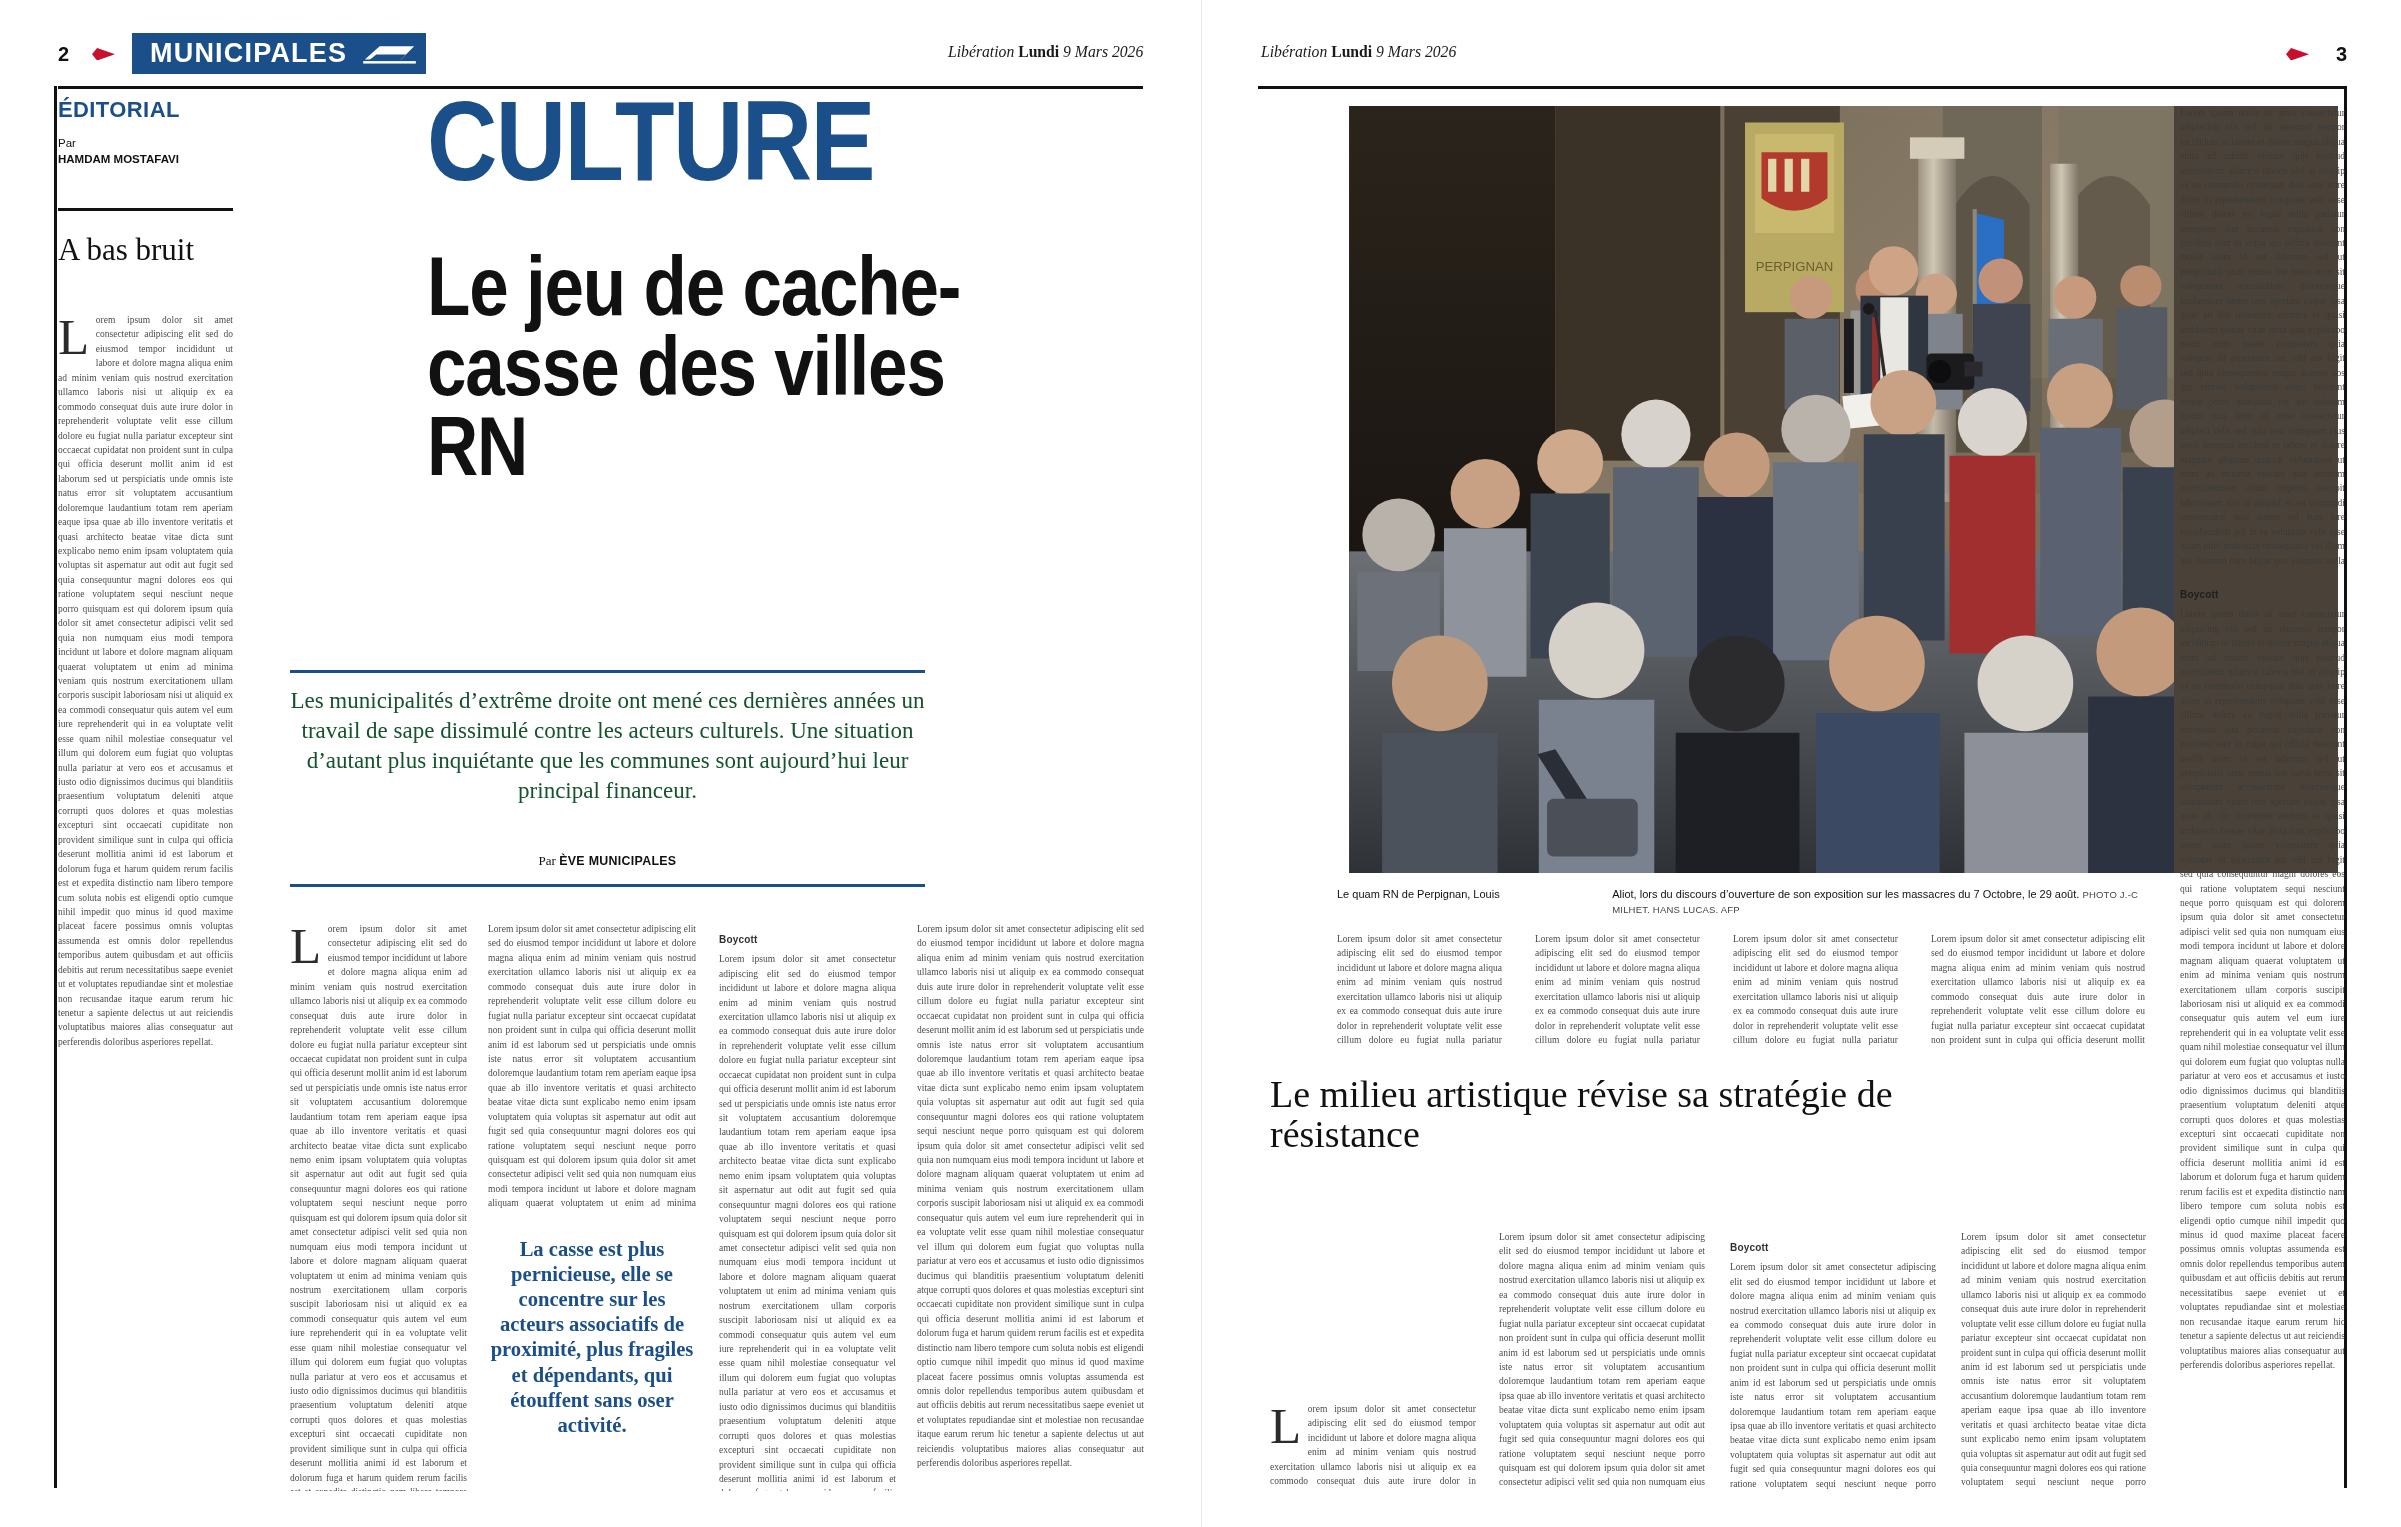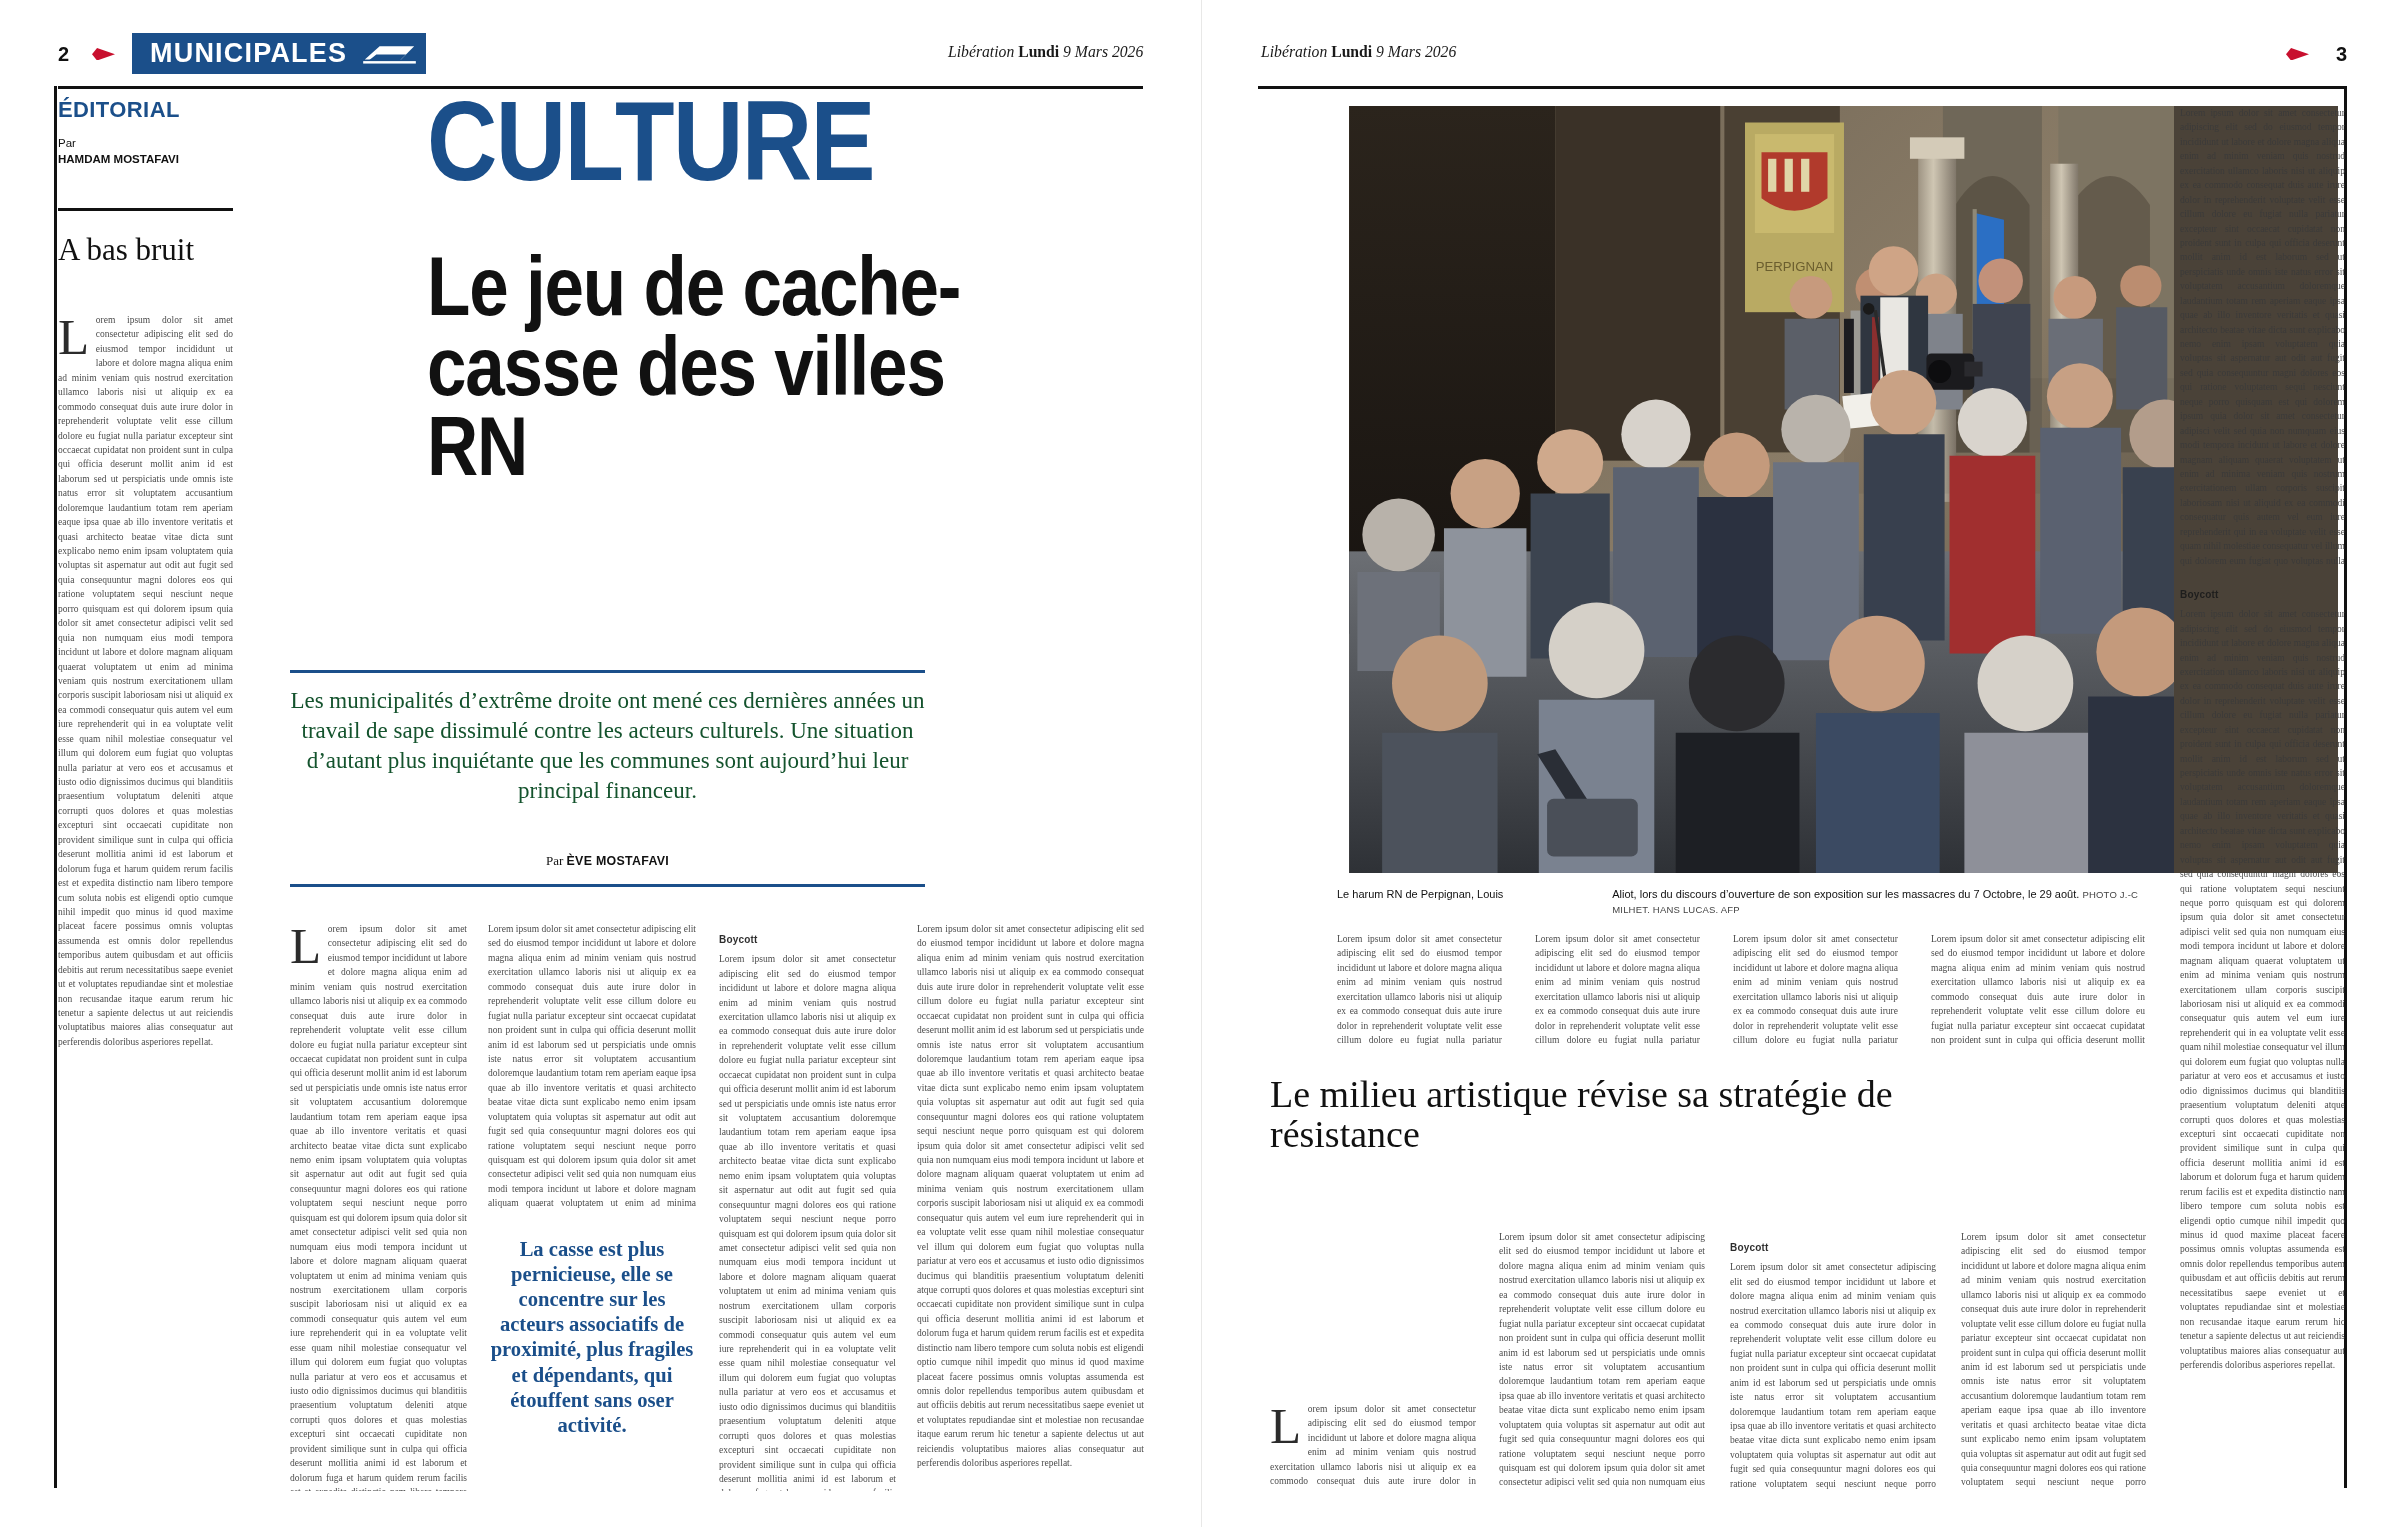--- a/index.html
+++ b/index.html
@@ -321,21 +321,21 @@
       <p>Lorem ipsum dolor sit amet consectetur adipiscing elit sed do eiusmod tempor incididunt ut labore et dolore magna aliqua enim ad minim veniam quis nostrud exercitation ullamco laboris nisi ut aliquip ex ea commodo consequat duis aute irure dolor in reprehenderit voluptate velit esse cillum dolore eu fugiat nulla pariatur excepteur sint occaecat cupidatat non proident sunt in culpa qui officia deserunt mollit anim id est laborum sed ut perspiciatis unde omnis iste natus error sit voluptatem accusantium doloremque laudantium totam rem aperiam eaque ipsa quae ab illo inventore veritatis et quasi architecto beatae vitae dicta sunt explicabo nemo enim ipsam voluptatem quia voluptas sit aspernatur aut odit aut fugit sed quia consequuntur magni dolores eos qui ratione voluptatem sequi nesciunt neque porro quisquam est qui dolorem ipsum quia dolor sit amet consectetur adipisci velit sed quia non numquam eius modi tempora incidunt ut labore et dolore magnam aliquam quaerat voluptatem ut enim ad minima veniam quis nostrum exercitationem ullam corporis suscipit laboriosam nisi ut aliquid ex ea commodi consequatur quis autem vel eum iure reprehenderit qui in ea voluptate velit esse quam nihil molestiae consequatur vel illum qui dolorem eum fugiat quo voluptas nulla pariatur at vero eos et accusamus et iusto odio dignissimos ducimus qui blanditiis praesentium voluptatum deleniti atque corrupti quos dolores et quas molestias excepturi sint occaecati cupiditate non provident similique sunt in culpa qui officia deserunt mollitia animi id est laborum et dolorum fuga et harum quidem rerum facilis est et expedita distinctio nam libero tempore cum soluta nobis est eligendi optio cumque nihil impedit quo minus id quod maxime placeat facere possimus omnis voluptas assumenda est omnis dolor repellendus temporibus autem quibusdam et aut officiis debitis aut rerum necessitatibus saepe eveniet ut et voluptates repudiandae sint et molestiae non recusandae itaque earum rerum hic tenetur a sapiente delectus ut aut reiciendis voluptatibus maiores alias consequatur aut perferendis doloribus asperiores repellat.</p>
     </div>
 
     <div class="culture-word">CULTURE</div>
     <div class="headline">Le jeu de cache-casse des villes RN</div>
 
     <div class="chapo-rule-top"></div>
     <div class="chapo">Les municipalités d’extrême droite ont mené ces dernières années un travail de sape dissimulé contre les acteurs culturels. Une situation d’autant plus inquiétante que les communes sont aujourd’hui leur principal financeur.</div>
     <div class="byline">
       <span>Par</span>
-      <b>ÈVE MOSTAFAVI</b>
+      <b>ÈVE MUNICIPALES</b>
     </div>
     <div class="chapo-rule-bot"></div>
 
     <div class="col greek dropcap" style="left:290px; top:922px; width:177px; height:569px;">
       <p>Lorem ipsum dolor sit amet consectetur adipiscing elit sed do eiusmod tempor incididunt ut labore et dolore magna aliqua enim ad minim veniam quis nostrud exercitation ullamco laboris nisi ut aliquip ex ea commodo consequat duis aute irure dolor in reprehenderit voluptate velit esse cillum dolore eu fugiat nulla pariatur excepteur sint occaecat cupidatat non proident sunt in culpa qui officia deserunt mollit anim id est laborum sed ut perspiciatis unde omnis iste natus error sit voluptatem accusantium doloremque laudantium totam rem aperiam eaque ipsa quae ab illo inventore veritatis et quasi architecto beatae vitae dicta sunt explicabo nemo enim ipsam voluptatem quia voluptas sit aspernatur aut odit aut fugit sed quia consequuntur magni dolores eos qui ratione voluptatem sequi nesciunt neque porro quisquam est qui dolorem ipsum quia dolor sit amet consectetur adipisci velit sed quia non numquam eius modi tempora incidunt ut labore et dolore magnam aliquam quaerat voluptatem ut enim ad minima veniam quis nostrum exercitationem ullam corporis suscipit laboriosam nisi ut aliquid ex ea commodi consequatur quis autem vel eum iure reprehenderit qui in ea voluptate velit esse quam nihil molestiae consequatur vel illum qui dolorem eum fugiat quo voluptas nulla pariatur at vero eos et accusamus et iusto odio dignissimos ducimus qui blanditiis praesentium voluptatum deleniti atque corrupti quos dolores et quas molestias excepturi sint occaecati cupiditate non provident similique sunt in culpa qui officia deserunt mollitia animi id est laborum et dolorum fuga et harum quidem rerum facilis est et expedita distinctio nam libero tempore cum soluta nobis est eligendi optio cumque nihil impedit quo minus id quod maxime placeat facere possimus omnis voluptas assumenda est omnis dolor repellendus temporibus autem quibusdam et aut officiis debitis aut rerum necessitatibus saepe eveniet ut et voluptates repudiandae sint et molestiae non recusandae itaque earum rerum hic tenetur a sapiente delectus ut aut reiciendis voluptatibus maiores alias consequatur aut perferendis doloribus asperiores repellat.</p>
     </div>
 
     <div class="col greek" style="left:488px; top:922px; width:208px; height:289px;">
       <p>Lorem ipsum dolor sit amet consectetur adipiscing elit sed do eiusmod tempor incididunt ut labore et dolore magna aliqua enim ad minim veniam quis nostrud exercitation ullamco laboris nisi ut aliquip ex ea commodo consequat duis aute irure dolor in reprehenderit voluptate velit esse cillum dolore eu fugiat nulla pariatur excepteur sint occaecat cupidatat non proident sunt in culpa qui officia deserunt mollit anim id est laborum sed ut perspiciatis unde omnis iste natus error sit voluptatem accusantium doloremque laudantium totam rem aperiam eaque ipsa quae ab illo inventore veritatis et quasi architecto beatae vitae dicta sunt explicabo nemo enim ipsam voluptatem quia voluptas sit aspernatur aut odit aut fugit sed quia consequuntur magni dolores eos qui ratione voluptatem sequi nesciunt neque porro quisquam est qui dolorem ipsum quia dolor sit amet consectetur adipisci velit sed quia non numquam eius modi tempora incidunt ut labore et dolore magnam aliquam quaerat voluptatem ut enim ad minima veniam quis nostrum exercitationem ullam corporis suscipit laboriosam nisi ut aliquid ex ea commodi consequatur quis autem vel eum iure reprehenderit qui in ea voluptate velit esse quam nihil molestiae consequatur vel illum qui dolorem eum fugiat quo voluptas nulla pariatur at vero eos et accusamus et iusto odio dignissimos ducimus qui blanditiis praesentium voluptatum deleniti atque corrupti quos dolores et quas molestias excepturi sint occaecati cupiditate non provident similique sunt in culpa qui officia deserunt mollitia animi id est laborum et dolorum fuga et harum quidem rerum facilis est et expedita distinctio nam libero tempore cum soluta nobis est eligendi optio cumque nihil impedit quo minus id quod maxime placeat facere possimus omnis voluptas assumenda est omnis dolor repellendus temporibus autem quibusdam et aut officiis debitis aut rerum necessitatibus saepe eveniet ut et voluptates repudiandae sint et molestiae non recusandae itaque earum rerum hic tenetur a sapiente delectus ut aut reiciendis voluptatibus maiores alias consequatur aut perferendis doloribus asperiores repellat.</p>
     </div>
@@ -502,21 +502,21 @@
           </g>
 
           <path d="M250,780 l70,110 h-26 l-66,-104z" fill="#2a2e36"></path>
           <rect x="240" y="840" width="110" height="70" rx="8" fill="#4a4f58"></rect>
         </g>
       </svg>
     </div>
 
     <div class="caption" style="left:135px; top:887px; width:825px;">
       <div class="caption-split">
-        <div class="caption-left">Le harum RN de Perpignan, Louis</div>
+        <div class="caption-left">Le quam RN de Perpignan, Louis</div>
         <div class="caption-right">
           <span>Aliot, lors du discours d’ouverture de son exposition sur les massacres du 7 Octobre, le 29 août.</span>
           <span class="credit">PHOTO J.-C MILHET. HANS LUCAS. AFP</span>
         </div>
       </div>
     </div>
 
     <div class="col greek" style="left:978px; top:106px; width:165px; height:462px;">
       <p>Lorem ipsum dolor sit amet consectetur adipiscing elit sed do eiusmod tempor incididunt ut labore et dolore magna aliqua enim ad minim veniam quis nostrud exercitation ullamco laboris nisi ut aliquip ex ea commodo consequat duis aute irure dolor in reprehenderit voluptate velit esse cillum dolore eu fugiat nulla pariatur excepteur sint occaecat cupidatat non proident sunt in culpa qui officia deserunt mollit anim id est laborum sed ut perspiciatis unde omnis iste natus error sit voluptatem accusantium doloremque laudantium totam rem aperiam eaque ipsa quae ab illo inventore veritatis et quasi architecto beatae vitae dicta sunt explicabo nemo enim ipsam voluptatem quia voluptas sit aspernatur aut odit aut fugit sed quia consequuntur magni dolores eos qui ratione voluptatem sequi nesciunt neque porro quisquam est qui dolorem ipsum quia dolor sit amet consectetur adipisci velit sed quia non numquam eius modi tempora incidunt ut labore et dolore magnam aliquam quaerat voluptatem ut enim ad minima veniam quis nostrum exercitationem ullam corporis suscipit laboriosam nisi ut aliquid ex ea commodi consequatur quis autem vel eum iure reprehenderit qui in ea voluptate velit esse quam nihil molestiae consequatur vel illum qui dolorem eum fugiat quo voluptas nulla pariatur at vero eos et accusamus et iusto odio dignissimos ducimus qui blanditiis praesentium voluptatum deleniti atque corrupti quos dolores et quas molestias excepturi sint occaecati cupiditate non provident similique sunt in culpa qui officia deserunt mollitia animi id est laborum et dolorum fuga et harum quidem rerum facilis est et expedita distinctio nam libero tempore cum soluta nobis est eligendi optio cumque nihil impedit quo minus id quod maxime placeat facere possimus omnis voluptas assumenda est omnis dolor repellendus temporibus autem quibusdam et aut officiis debitis aut rerum necessitatibus saepe eveniet ut et voluptates repudiandae sint et molestiae non recusandae itaque earum rerum hic tenetur a sapiente delectus ut aut reiciendis voluptatibus maiores alias consequatur aut perferendis doloribus asperiores repellat.</p>
     </div>

